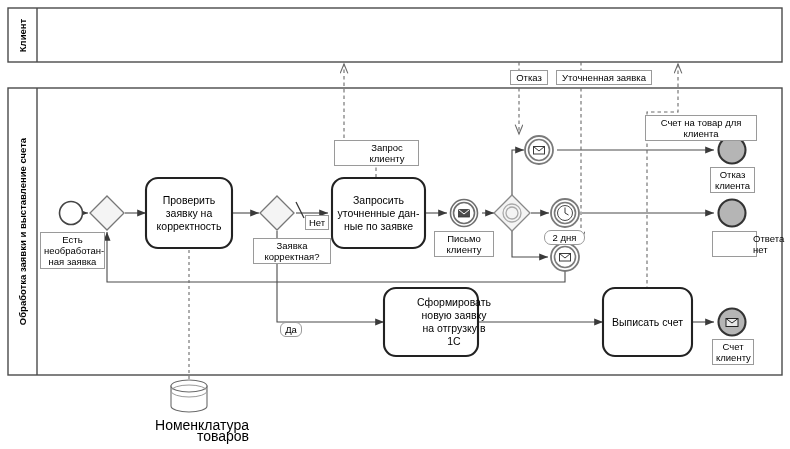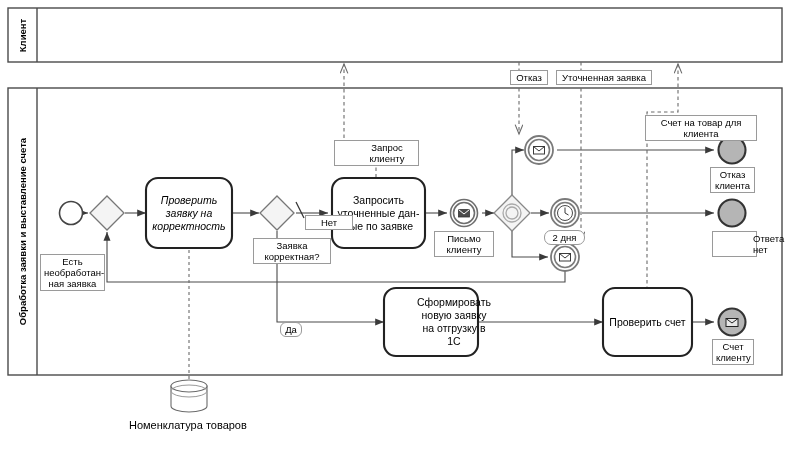--- a/index.html
+++ b/index.html
@@ -1,21 +1,21 @@
 <!DOCTYPE html>
 <html><head>
 <meta charset="utf-8">
 <style>
   html,body{margin:0;padding:0;background:#ffffff;}
   body{font-family:"Liberation Sans","DejaVu Sans",sans-serif;}
   #stage{position:relative;width:790px;height:449px;background:#fff;overflow:hidden;}
   svg.layer{position:absolute;left:0;top:0;width:790px;height:449px;}
   .lbl{position:absolute;background:#fff;border:1px solid #9a9a9a;color:#000;
        font-size:9.5px;line-height:11px;text-align:center;padding:1px 3px;box-sizing:border-box;}
-  .plainlbl{position:absolute;color:#000;font-size:11px;line-height:11px;text-align:left;}
+  .plainlbl{position:absolute;color:#000;font-size:14px;line-height:11px;text-align:right;}
   .tasktext{position:absolute;color:#000;font-size:10.5px;line-height:13px;text-align:center;
             display:flex;align-items:center;justify-content:center;box-sizing:border-box;}
   .poolname{position:absolute;display:flex;align-items:center;justify-content:center;
             font-size:9.5px;font-weight:bold;color:#000;}
   .poolname span{transform:rotate(-90deg);white-space:nowrap;}
 </style>
 </head>
 <body>
 
 <div id="stage">
@@ -168,40 +168,40 @@
     </g>
   </svg>
 
   <div class="poolname" style="left:8px;top:8px;width:29px;height:54px;">
     <span>Клиент</span>
   </div>
   <div class="poolname" style="left:8px;top:88px;width:29px;height:287px;">
     <span>Обработка заявки и выставление счета</span>
   </div>
 
-  <div class="tasktext" style="left:148px;top:180px;width:82px;height:66px;font-style:italic;">Проверить заявку на корректность</div>
+  <div class="tasktext" style="left:148px;top:180px;width:82px;height:66px;">Проверить заявку на корректность</div>
   <div class="tasktext" style="left:334px;top:180px;width:89px;height:66px;">Запросить уточненные дан-ные по заявке</div>
   <div class="tasktext" style="left:386px;top:290px;width:90px;height:64px;padding-left:46px;">Сформировать новую заявку на отгрузку в 1С</div>
-  <div class="tasktext" style="left:605px;top:290px;width:85px;height:64px;">Проверить счет</div>
-
-  <div class="lbl" style="left:40px;top:232px;width:65px;margin-top:22px;">Есть необработан-ная заявка</div>
+  <div class="tasktext" style="left:605px;top:290px;width:85px;height:64px;">Выписать счет</div>
+
+  <div class="lbl" style="left:40px;top:232px;width:65px;">Есть необработан-ная заявка</div>
 
   <div class="lbl" style="left:253px;top:238px;width:78px;">Заявка корректная?</div>
 
   <div class="lbl" style="left:434px;top:231px;width:60px;">Письмо клиенту</div>
 
   <div class="lbl" style="left:544px;top:230px;width:41px;border-radius:7px;">2 дня</div>
 
   <div class="lbl" style="left:710px;top:167px;width:45px;">Отказ клиента</div>
 
   <div class="lbl" style="left:712px;top:231px;width:42px;padding-left:40px;">Ответа нет</div>
 
   <div class="lbl" style="left:712px;top:339px;width:42px;">Счет клиенту</div>
 
-  <div class="lbl" style="left:305px;top:215px;width:48px;">Нет</div>
+  <div class="lbl" style="left:305px;top:215px;width:24px;">Нет</div>
   <div class="lbl" style="left:280px;top:322px;width:22px;border-radius:6px;">Да</div>
 
   <div class="lbl" style="left:334px;top:140px;width:85px;padding-left:24px;">Запрос клиенту</div>
   <div class="lbl" style="left:510px;top:70px;width:38px;">Отказ</div>
   <div class="lbl" style="left:556px;top:70px;width:96px;">Уточненная заявка</div>
   <div class="lbl" style="left:645px;top:115px;width:112px;">Счет на товар для клиента</div>
 
   <div class="plainlbl" style="left:129px;top:420px;width:120px;">Номенклатура товаров</div>
 
 </div>

